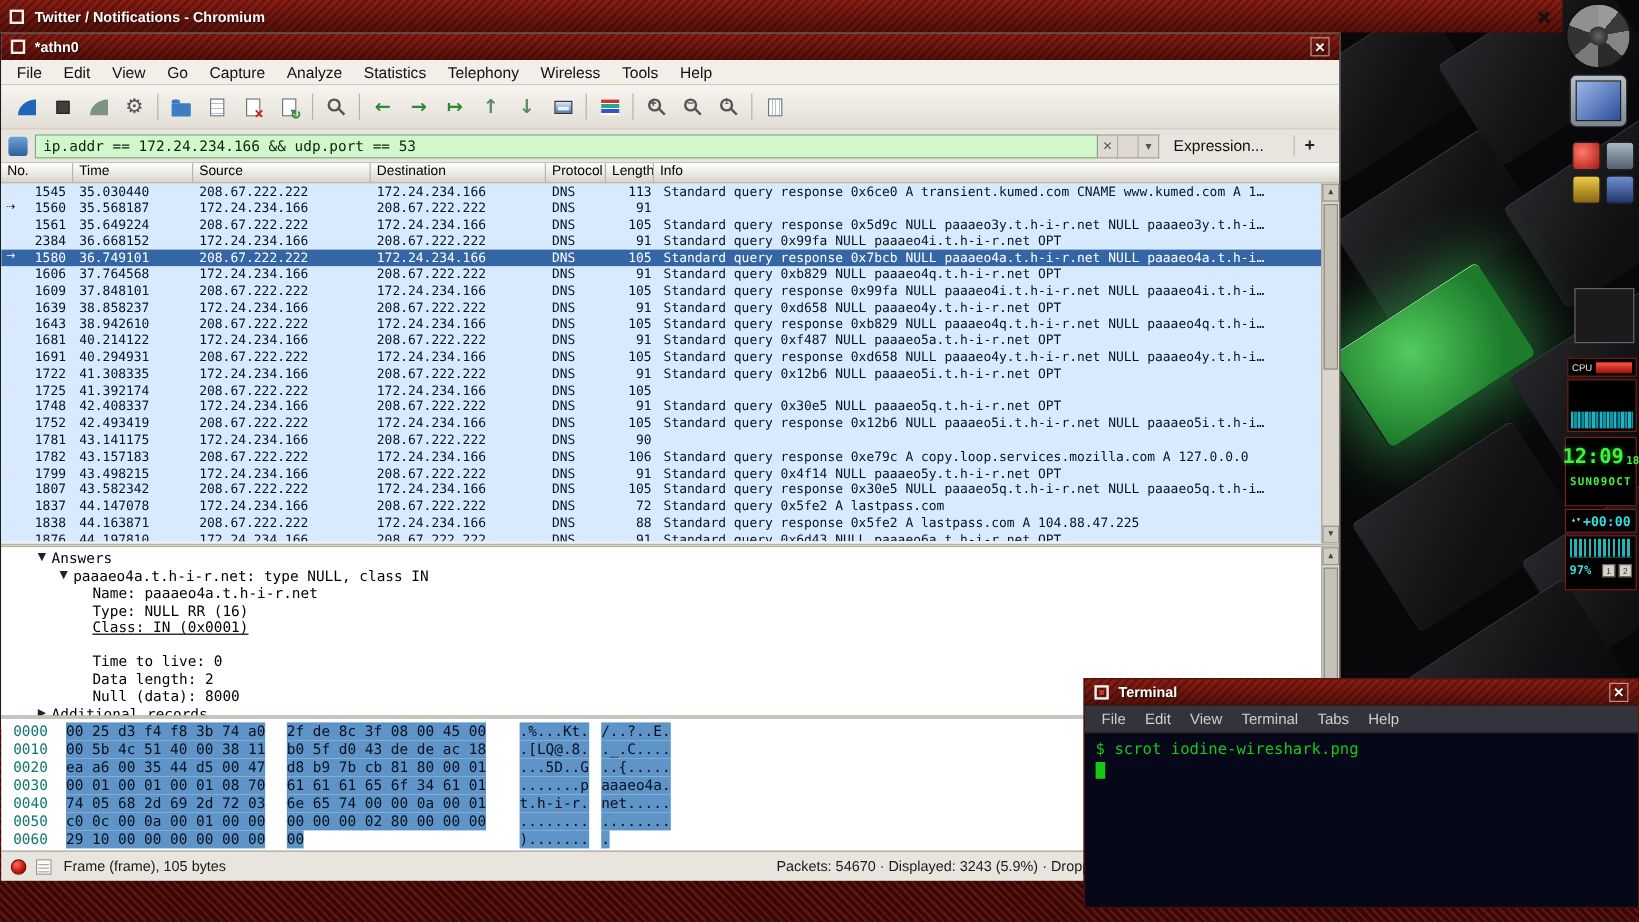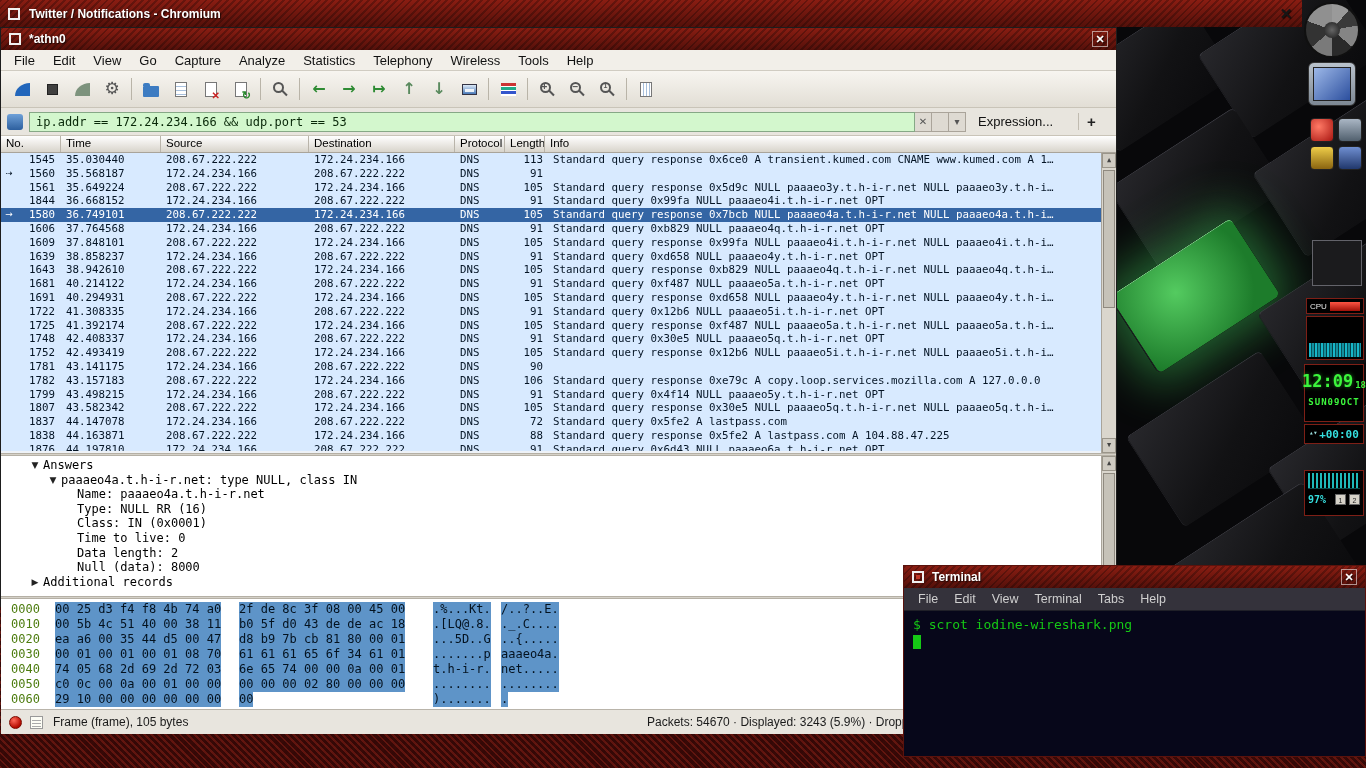--- a/index.html
+++ b/index.html
@@ -86,21 +86,21 @@
 .sbtn{position:absolute;left:0;width:14px;height:15px;background:#d0ccc3;border:1px solid #9a958a;font-size:7px;color:#444;display:flex;align-items:center;justify-content:center}
 .sbtn.up{top:0}.sbtn.down{bottom:0}
 .sthumb{position:absolute;left:1px;width:12px;background:#c6c2b8;border:1px solid #8f8a80}
 
 .splitter{height:3px;background:#d5d1c8;border-top:1px solid #b5b0a5;border-bottom:1px solid #b5b0a5}
 .ws-details{position:relative;height:140px;background:#fff;overflow:hidden;font:12px/14.6px "DejaVu Sans Mono",monospace;color:#000;padding-top:2px;padding-right:15px}
 .dline{display:flex;height:14.6px;white-space:pre}
 .d-exp{width:16px;text-align:center;font-size:9px;color:#222;font-family:"DejaVu Sans",sans-serif}
 .ws-hex{position:relative;height:110px;background:#fff;font:12px/15px "DejaVu Sans Mono",monospace;color:#111;padding:3px 0 0 10px;overflow:hidden}
 .hline{display:flex;height:15px;white-space:pre}
-.h-off{width:44px;color:#4d7c0f}
+.h-off{width:44px;color:#0f766e}
 .h-g,.h-g2{width:176px;margin-right:8px}
 .h-aw{width:66px;margin-left:10px}
 .h-aw2{width:70px;margin-left:2px}
 .h-sel{background:#5e94c8;color:#04121f;display:inline-block;white-space:pre}
 
 .ws-status{height:25px;background:#e8e5de;border-top:1px solid #b9b4aa;display:flex;align-items:center;padding:0 8px;font-size:12px;color:#1a1a1a;position:relative}
 .expert-dot{width:13px;height:13px;border-radius:50%;background:radial-gradient(circle at 35% 30%,#ff6a5a,#b40b00 70%);border:1px solid #7a0a00;margin-right:8px;flex:0 0 auto}
 .note-icon{width:13px;height:13px;background:#fdfdf5;border:1px solid #999;position:relative;margin-right:10px;flex:0 0 auto}
 .note-icon::after{content:"";position:absolute;left:1px;top:3px;width:9px;height:1px;background:#aaa;box-shadow:0 3px 0 #aaa,0 6px 0 #aaa}
 .status-right{position:absolute;left:646px;white-space:nowrap}
@@ -131,21 +131,21 @@
 .gk.graph::after{content:"";position:absolute;left:2px;right:2px;bottom:2px;height:14px;
   background:repeating-linear-gradient(90deg,#17b6c9 0 2px,#0b4f58 2px 3px,#12919f 3px 5px,#073d44 5px 6px)}
 .gk.clock{left:4px;top:364px;width:60px;height:58px;text-align:center}
 .clk-row{display:flex;align-items:flex-end;justify-content:center;gap:2px;margin-top:6px}
 .clk-time{font:bold 17px "DejaVu Sans Mono",monospace;color:#3cf53c;text-shadow:0 0 4px rgba(60,255,60,.5)}
 .clk-sec{font:bold 9px "DejaVu Sans Mono",monospace;color:#3cf53c;padding-bottom:1px}
 .clk-date{font:bold 9px "DejaVu Sans Mono",monospace;color:#3cf53c;margin-top:6px;letter-spacing:1px}
 .gk.tz{left:4px;top:424px;width:60px;height:20px;display:flex;align-items:center;justify-content:center;gap:3px;
   font:bold 11px "DejaVu Sans Mono",monospace;color:#35dede}
 .tz-arrows{font-size:7px;color:#9adede;line-height:.8;display:inline-block;width:7px}
-.gk.meter{left:4px;top:470px;width:60px;height:46px;padding:2px 3px}
+.gk.meter{left:4px;top:446px;width:60px;height:46px;padding:2px 3px}
 .meter-bars{height:16px;background:repeating-linear-gradient(90deg,#1fb8b8 0 2px,transparent 2px 4px);border-bottom:1px solid #0a4a4a}
 .meter-row{display:flex;align-items:center;margin-top:5px;gap:3px}
 .meter-pct{font:bold 10px "DejaVu Sans Mono",monospace;color:#35dede;margin-right:auto}
 .wsbox{width:11px;height:11px;background:#d6d2c8;border:1px solid #666;font:7px/11px "Liberation Sans",sans-serif;color:#222;text-align:center}
 </style>
 </head>
 <body>
 
 <div class="screen">
 
@@ -315,21 +315,21 @@
     <span class="c-time">35.649224</span>
     <span class="c-src">208.67.222.222</span>
     <span class="c-dst">172.24.234.166</span>
     <span class="c-proto">DNS</span>
     <span class="c-len">105</span>
     <span class="c-info">Standard query response 0x5d9c NULL paaaeo3y.t.h-i-r.net NULL paaaeo3y.t.h-i…</span>
   </div>
         <div class="prow">
     <span class="c-no">
             <span class="c-mark"></span>
-            <span class="c-no-val">1844</span>
+            <span class="c-no-val">2384</span>
           </span>
     <span class="c-time">36.668152</span>
     <span class="c-src">172.24.234.166</span>
     <span class="c-dst">208.67.222.222</span>
     <span class="c-proto">DNS</span>
     <span class="c-len">91</span>
     <span class="c-info">Standard query 0x99fa NULL paaaeo4i.t.h-i-r.net OPT</span>
   </div>
         <div class="prow selected">
     <span class="c-no">
@@ -430,21 +430,20 @@
         <div class="prow">
     <span class="c-no">
             <span class="c-mark"></span>
             <span class="c-no-val">1725</span>
           </span>
     <span class="c-time">41.392174</span>
     <span class="c-src">208.67.222.222</span>
     <span class="c-dst">172.24.234.166</span>
     <span class="c-proto">DNS</span>
     <span class="c-len">105</span>
-    <span class="c-info">Standard query response 0xf487 NULL paaaeo5a.t.h-i-r.net NULL paaaeo5a.t.h-i…</span>
   </div>
         <div class="prow">
     <span class="c-no">
             <span class="c-mark"></span>
             <span class="c-no-val">1748</span>
           </span>
     <span class="c-time">42.408337</span>
     <span class="c-src">172.24.234.166</span>
     <span class="c-dst">208.67.222.222</span>
     <span class="c-proto">DNS</span>
@@ -565,25 +564,25 @@
     <span class="d-text">paaaeo4a.t.h-i-r.net: type NULL, class IN</span>
   </div>
         <div class="dline" style="padding-left: 76px;">
     
     <span class="d-text">Name: paaaeo4a.t.h-i-r.net</span>
   </div>
         <div class="dline" style="padding-left: 76px;">
     
     <span class="d-text">Type: NULL RR (16)</span>
   </div>
-        <div class="dline" style="padding-left: 76px;">
+        <div class="dline" style="padding-left: 76px; text-decoration: underline;">
     
     <span class="d-text">Class: IN (0x0001)</span>
   </div>
-        <div class="dline" style="padding-left: 76px;">
+        <div class="dline" style="padding-left: 76px; margin-top: 13px;">
     
     <span class="d-text">Time to live: 0</span>
   </div>
         <div class="dline" style="padding-left: 76px;">
     
     <span class="d-text">Data length: 2</span>
   </div>
         <div class="dline" style="padding-left: 76px;">
     
     <span class="d-text">Null (data): 8000</span>
@@ -592,21 +591,21 @@
     <span class="d-exp">▶</span>
     <span class="d-text">Additional records</span>
   </div>
       </div>
 
     <div class="splitter"></div>
 
     <div class="ws-hex">
         <div class="hline">
     <span class="h-off">0000</span>
-    <span class="h-g"><span class="h-sel h1">00 25 d3 f4 f8 4b 74 a0</span></span>
+    <span class="h-g"><span class="h-sel h1">00 25 d3 f4 f8 3b 74 a0</span></span>
     <span class="h-g2"><span class="h-sel h2">2f de 8c 3f 08 00 45 00</span></span>
     <span class="h-aw"><span class="h-sel a1">.%...Kt.</span></span>
     <span class="h-aw2"><span class="h-sel a2">/..?..E.</span></span>
   </div>
         <div class="hline">
     <span class="h-off">0010</span>
     <span class="h-g"><span class="h-sel h1">00 5b 4c 51 40 00 38 11</span></span>
     <span class="h-g2"><span class="h-sel h2">b0 5f d0 43 de de ac 18</span></span>
     <span class="h-aw"><span class="h-sel a1">.[LQ@.8.</span></span>
     <span class="h-aw2"><span class="h-sel a2">._.C....</span></span>

